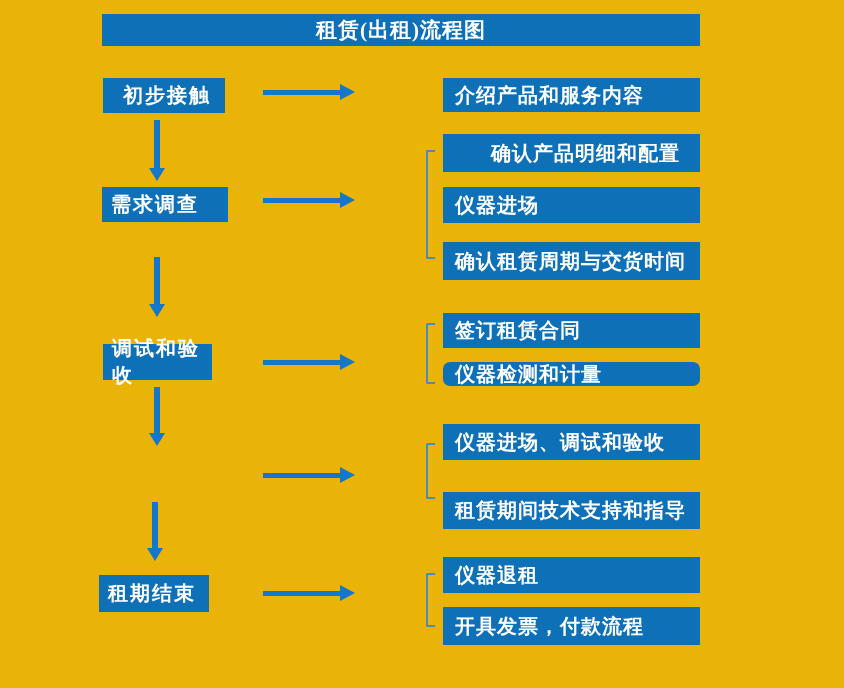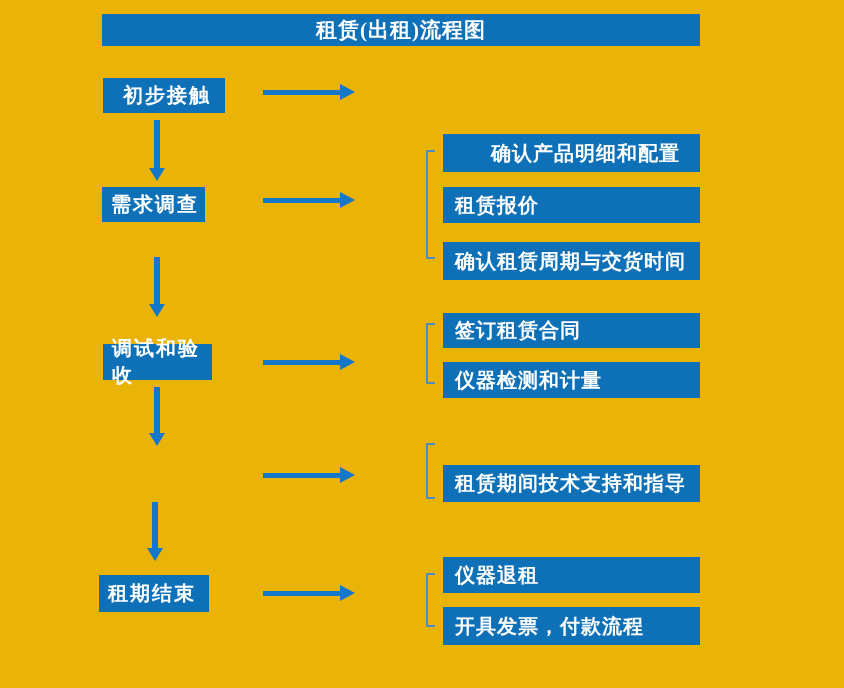--- a/index.html
+++ b/index.html
@@ -79,21 +79,21 @@
   }
 </style>
 </head>
 <body>
 
 <div class="canvas">
 
   <div class="title-bar">租赁(出租)流程图</div>
 
   <div class="lbox" style="left:103px; top:78px;  width:122px; height:35px;padding-left:20px;">初步接触</div>
-  <div class="lbox" style="left:102px; top:187px; width:103px; height:35px;">需求调查</div>
+  <div class="lbox" style="left:102px; top:187px; width:126px; height:35px;">需求调查</div>
   <div class="lbox" style="left:103px; top:344px; width:109px; height:36px;">调试和验收</div>
   <div class="lbox" style="left:99px;  top:575px; width:110px; height:37px;">租期结束</div>
 
   <div class="arrow-down" style="left:149px; top:120px; height:61px;">
     <div class="stem"></div>
     <div class="head"></div>
   </div>
   <div class="arrow-down" style="left:149px; top:257px; height:60px;">
     <div class="stem"></div>
     <div class="head"></div>
@@ -126,26 +126,28 @@
   <div class="arrow-right" style="top:585px;">
     <div class="stem"></div>
     <div class="head"></div>
   </div>
 
   <div class="bracket" style="top:150px; height:109px;"></div>
   <div class="bracket" style="top:323px; height:61px;"></div>
   <div class="bracket" style="top:443px; height:56px;"></div>
   <div class="bracket" style="top:573px; height:54px;"></div>
 
+  <div class="rbox" style="top:78px;  height:34px;">介绍产品和服务内容</div>
 
   <div class="rbox" style="top:134px; height:38px;padding-left:48px;">确认产品明细和配置</div>
-  <div class="rbox" style="top:187px; height:36px;">租赁报价</div>
+  <div class="rbox" style="top:187px; height:36px;">仪器进场</div>
   <div class="rbox" style="top:242px; height:38px;">确认租赁周期与交货时间</div>
 
   <div class="rbox" style="top:313px; height:35px;">签订租赁合同</div>
-  <div class="rbox" style="top:362px; height:36px;">仪器检测和计量</div>
+  <div class="rbox" style="top:362px; height:24px;border-radius:7px;">仪器检测和计量</div>
 
-  <div class="rbox" style="top:465px; height:37px;text-align:right;">租赁期间技术支持和指导</div>
+  <div class="rbox" style="top:424px; height:36px;">仪器进场、调试和验收</div>
+  <div class="rbox" style="top:492px; height:37px;text-align:right;">租赁期间技术支持和指导</div>
 
   <div class="rbox" style="top:557px; height:36px;">仪器退租</div>
   <div class="rbox" style="top:607px; height:38px;">开具发票，付款流程</div>
 
 </div>
 
 </body></html>

